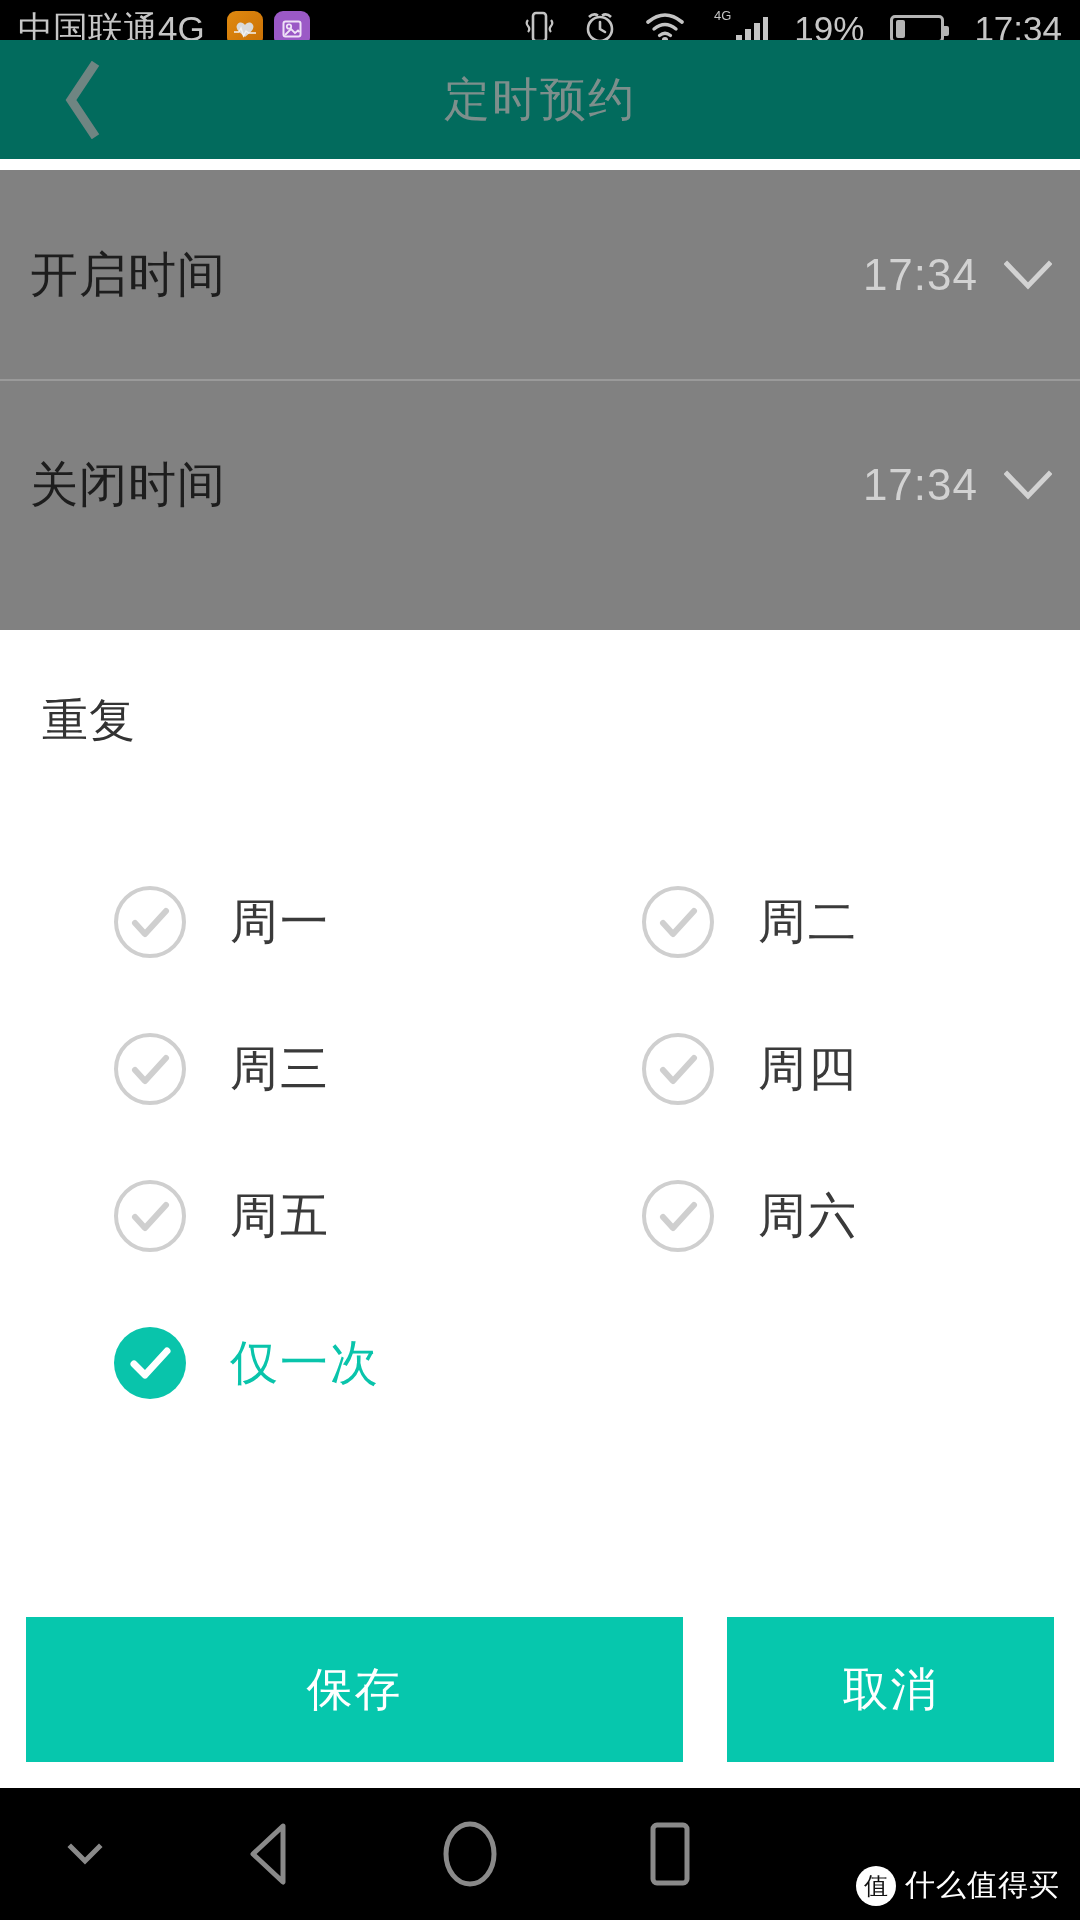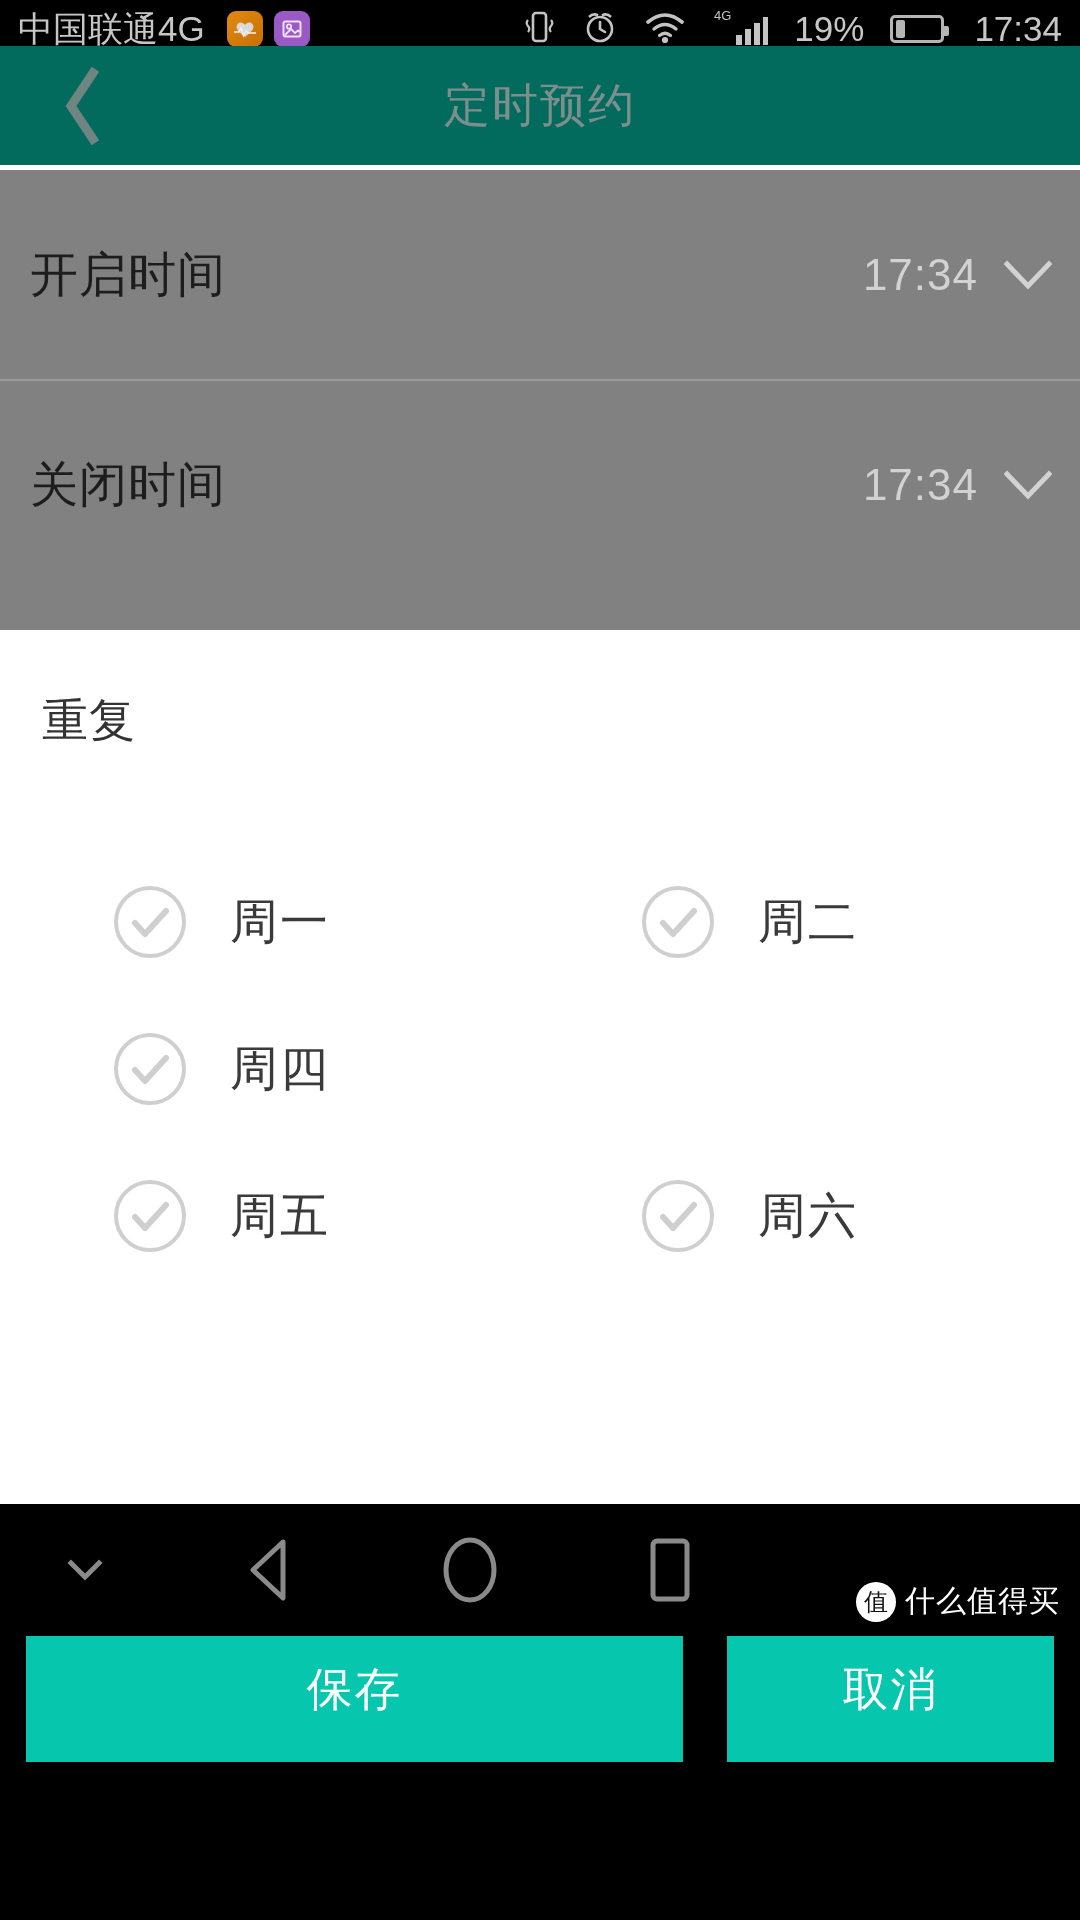--- a/index.html
+++ b/index.html
@@ -2,21 +2,21 @@
 <html><head>
 <meta charset="utf-8">
 <style>
   * { margin:0; padding:0; box-sizing:border-box; }
   html, body {
     width:1080px; height:1920px;
     background:#000;
     font-family:"Liberation Sans","DejaVu Sans",sans-serif;
     overflow:hidden;
   }
-  #screen { position:relative; width:1080px; height:1636px; background:#fff; }
+  #screen { position:relative; width:1080px; height:1920px; background:#fff; }
 
   
   .statusbar{
     position:absolute; left:0; top:0; width:1080px; height:58px;
     background:#000; color:#c9c9c9;
     display:flex; align-items:center; padding:0 18px;
   }
   .sb-carrier{ font-size:35px; letter-spacing:0px; color:#c6c6c6; white-space:nowrap; }
   .sb-left{ display:flex; align-items:center; gap:10px; }
   .sb-appicons{ display:flex; align-items:center; gap:11px; margin-left:12px; }
@@ -32,21 +32,21 @@
     position:relative; display:flex; align-items:center;
   }
   .battery::after{
     content:""; position:absolute; right:-8px; top:8px;
     width:5px; height:10px; background:#b5b5b5; border-radius:0 2px 2px 0;
   }
   .battery .fill{ height:18px; margin-left:3px; background:#b5b5b5; border-radius:2px; }
 
   
   .appbar{
-    position:absolute; left:0; top:46px; width:1080px; height:119px;
+    position:absolute; left:0; top:40px; width:1080px; height:119px;
     background:#026b5d; display:flex; align-items:center;justify-content:flex-end;
   }
   .back-btn{
     position:absolute; left:42px; top:50%; transform:translateY(-50%);
     width:80px; height:80px; display:flex; align-items:center; justify-content:center;
   }
   .appbar-title{
     width:100%; text-align:center; color:#7d8f8c;
     font-size:46px; letter-spacing:2px;
   }
@@ -240,20 +240,28 @@
       </div>
     </div>
 
     <div class="dayrow">
       <div class="daycell">
         <span class="cbox off">
           <svg width="64" height="64" viewBox="0 0 64 64">
               <path d="M17 33 L27 44 L48 21" stroke="#cfcfcf" stroke-width="6" fill="none" stroke-linecap="round" stroke-linejoin="round"></path>
             </svg>
         </span>
+        <span class="daylabel">周三</span>
+      </div>
+      <div class="daycell">
+        <span class="cbox off">
+          <svg width="64" height="64" viewBox="0 0 64 64">
+              <path d="M17 33 L27 44 L48 21" stroke="#cfcfcf" stroke-width="6" fill="none" stroke-linecap="round" stroke-linejoin="round"></path>
+            </svg>
+        </span>
         <span class="daylabel">周四</span>
       </div>
     </div>
 
     <div class="dayrow">
       <div class="daycell">
         <span class="cbox off">
           <svg width="64" height="64" viewBox="0 0 64 64">
               <path d="M17 33 L27 44 L48 21" stroke="#cfcfcf" stroke-width="6" fill="none" stroke-linecap="round" stroke-linejoin="round"></path>
             </svg>
@@ -264,20 +272,28 @@
         <span class="cbox off">
           <svg width="64" height="64" viewBox="0 0 64 64">
               <path d="M17 33 L27 44 L48 21" stroke="#cfcfcf" stroke-width="6" fill="none" stroke-linecap="round" stroke-linejoin="round"></path>
             </svg>
         </span>
         <span class="daylabel">周六</span>
       </div>
     </div>
 
     <div class="dayrow">
+      <div class="daycell">
+        <span class="cbox on">
+          <svg width="72" height="72" viewBox="0 0 72 72">
+              <path d="M20 37 L31 48 L53 24" stroke="#ffffff" stroke-width="7" fill="none" stroke-linecap="round" stroke-linejoin="round"></path>
+            </svg>
+        </span>
+        <span class="daylabel sel">仅一次</span>
+      </div>
     </div>
 
   </div>
 
   <div class="actions">
     <div class="btn save">保存</div>
     <div class="btn cancel">取消</div>
   </div>
 
   <div class="navbar">

